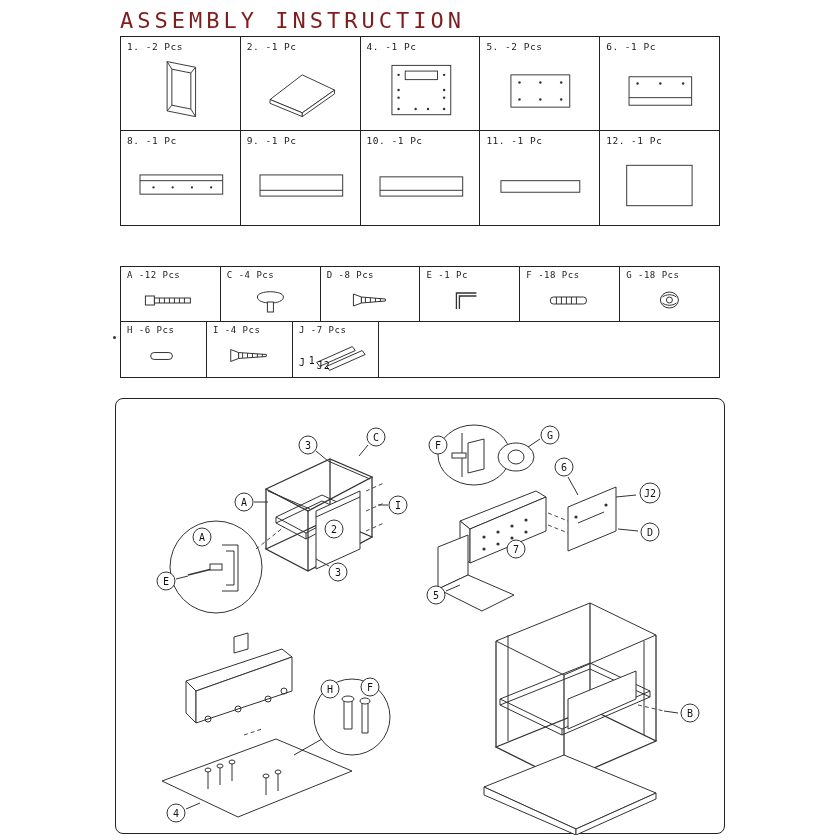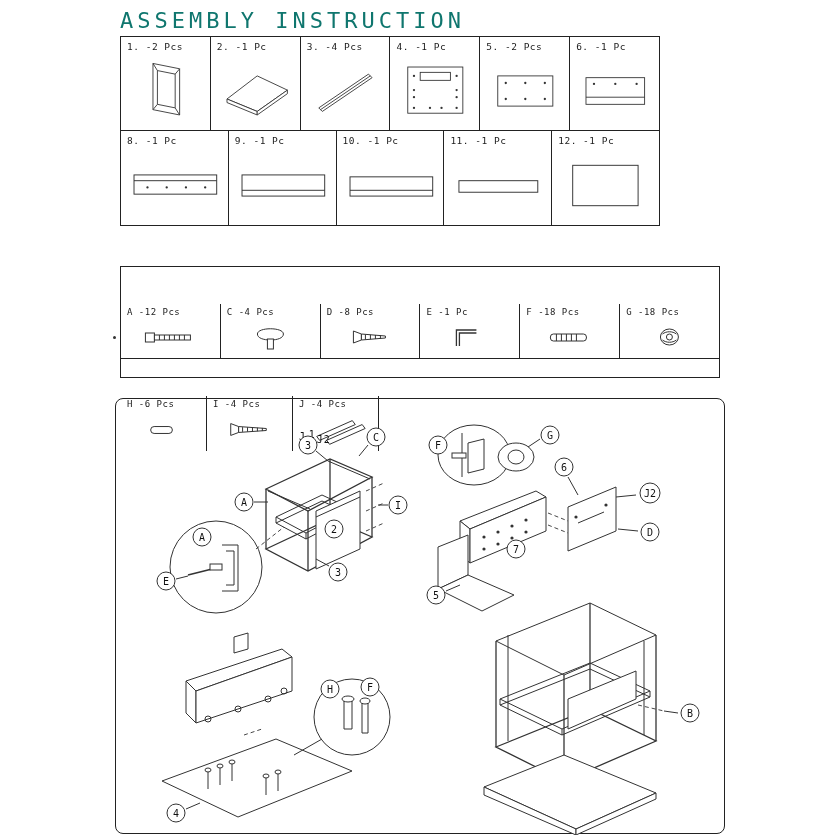--- a/index.html
+++ b/index.html
@@ -11,41 +11,41 @@
     position:relative;
     overflow:hidden;
   }
   .page{position:absolute;inset:0;}
 
   
   .title{
     position:absolute;left:120px;top:8px;
     font-size:22px;letter-spacing:4px;
     font-family:"DejaVu Sans Mono", monospace;
-    color:#0f766e;
+    color:#7f1d1d;
   }
 
   
   .panel{position:absolute;border:1.2px solid #222;box-sizing:border-box;}
 
   
-  #parts-table{left:120px;top:36px;width:540px;height:190px;}
+  #parts-table{left:120px;top:36px;width:600px;height:190px;}
   .parts-row{display:flex;height:50%;box-sizing:border-box;}
   .parts-cell{
     flex:1 1 0;border-right:1.2px solid #222;box-sizing:border-box;
     position:relative;padding:4px 0 0 6px;
   }
   .parts-row:first-child .parts-cell{border-bottom:1.2px solid #222;}
   .parts-cell:last-child{border-right:none;}
   .cell-label{font-size:9.5px;letter-spacing:0.5px;white-space:nowrap;}
   .cell-art{position:absolute;left:0;right:0;top:17px;bottom:2px;}
 
   
   #hardware-table{left:120px;top:266px;width:600px;height:112px;}
-  .hw-row{display:flex;height:50%;box-sizing:border-box;margin-top:37px;}
+  .hw-row{display:flex;height:50%;box-sizing:border-box;}
   .hw-cell{
     flex:1 1 0;border-right:1.2px solid #222;box-sizing:border-box;
     position:relative;padding:3px 0 0 6px;
   }
   .hw-row:first-child .hw-cell{border-bottom:1.2px solid #222;}
   .hw-cell:last-child{border-right:none;}
   .hw-cell.blank{border-right:none;}
   .hw-label{font-size:9px;letter-spacing:0.5px;white-space:nowrap;}
   .hw-art{position:absolute;left:0;right:0;top:14px;bottom:2px;}
 
@@ -92,29 +92,20 @@
         <div class="cell-label">2.  -1 Pc</div>
         <div class="cell-art">
           <svg viewBox="0 0 100 78" width="100%" height="100%" preserveAspectRatio="xMidYMid meet">
             <polygon class="fillw" points="18,48 52,22 86,38 52,62"></polygon>
             <polygon class="fillw" points="18,48 52,62 52,66 18,52"></polygon>
             <polygon class="fillw" points="86,38 86,42 52,66 52,62"></polygon>
           </svg>
         </div>
       </div>
 
-      <div class="parts-cell">
-        <div class="cell-label">3.  -4 Pcs</div>
-        <div class="cell-art">
-          <svg viewBox="0 0 100 78" width="100%" height="100%" preserveAspectRatio="xMidYMid meet">
-            <polygon class="fillw" points="20,58 76,20 80,24 24,62"></polygon>
-            <line class="ln" x1="22" y1="60" x2="78" y2="22"></line>
-          </svg>
-        </div>
-      </div>
 
       <div class="parts-cell">
         <div class="cell-label">4.  -1 Pc</div>
         <div class="cell-art">
           <svg viewBox="0 0 100 78" width="100%" height="100%" preserveAspectRatio="xMidYMid meet">
             <rect class="fillw" x="20" y="12" width="62" height="52"></rect>
             <rect class="ln" x="34" y="18" width="34" height="9" fill="none"></rect>
             <circle cx="27" cy="22" r="1.3" fill="#333"></circle>
               <circle cx="75" cy="22" r="1.3" fill="#333"></circle>
             <circle cx="27" cy="38" r="1.3" fill="#333"></circle>
@@ -319,21 +310,21 @@
             <line class="ln" x1="36" y1="16.6" x2="36" y2="21.4"></line>
             <line class="ln" x1="41" y1="16.8" x2="41" y2="21.2"></line>
             <line class="ln" x1="46" y1="17" x2="46" y2="21"></line>
             <line class="ln" x1="51" y1="17.2" x2="51" y2="20.8"></line>
             <line class="ln" x1="56" y1="17.4" x2="56" y2="20.6"></line>
           </svg>
         </div>
       </div>
 
       <div class="hw-cell">
-        <div class="hw-label">J  -4 Pcs</div>
+        <div class="hw-label">J  -7 Pcs</div>
         <div class="hw-art">
           <svg viewBox="0 0 86 38" width="100%" height="100%" preserveAspectRatio="xMidYMid meet">
             <polygon class="fillw" points="24,26 60,10 63,14 27,30"></polygon>
             <polygon class="fillw" points="34,30 70,14 73,18 37,34"></polygon>
             <text class="tx" x="6" y="30" font-size="7">J</text>
             <text class="tx" x="16" y="28" font-size="7">1</text>
             <text class="tx" x="24" y="33" font-size="7">J</text>
             <text class="tx" x="31" y="33" font-size="7">2</text>
           </svg>
         </div>

